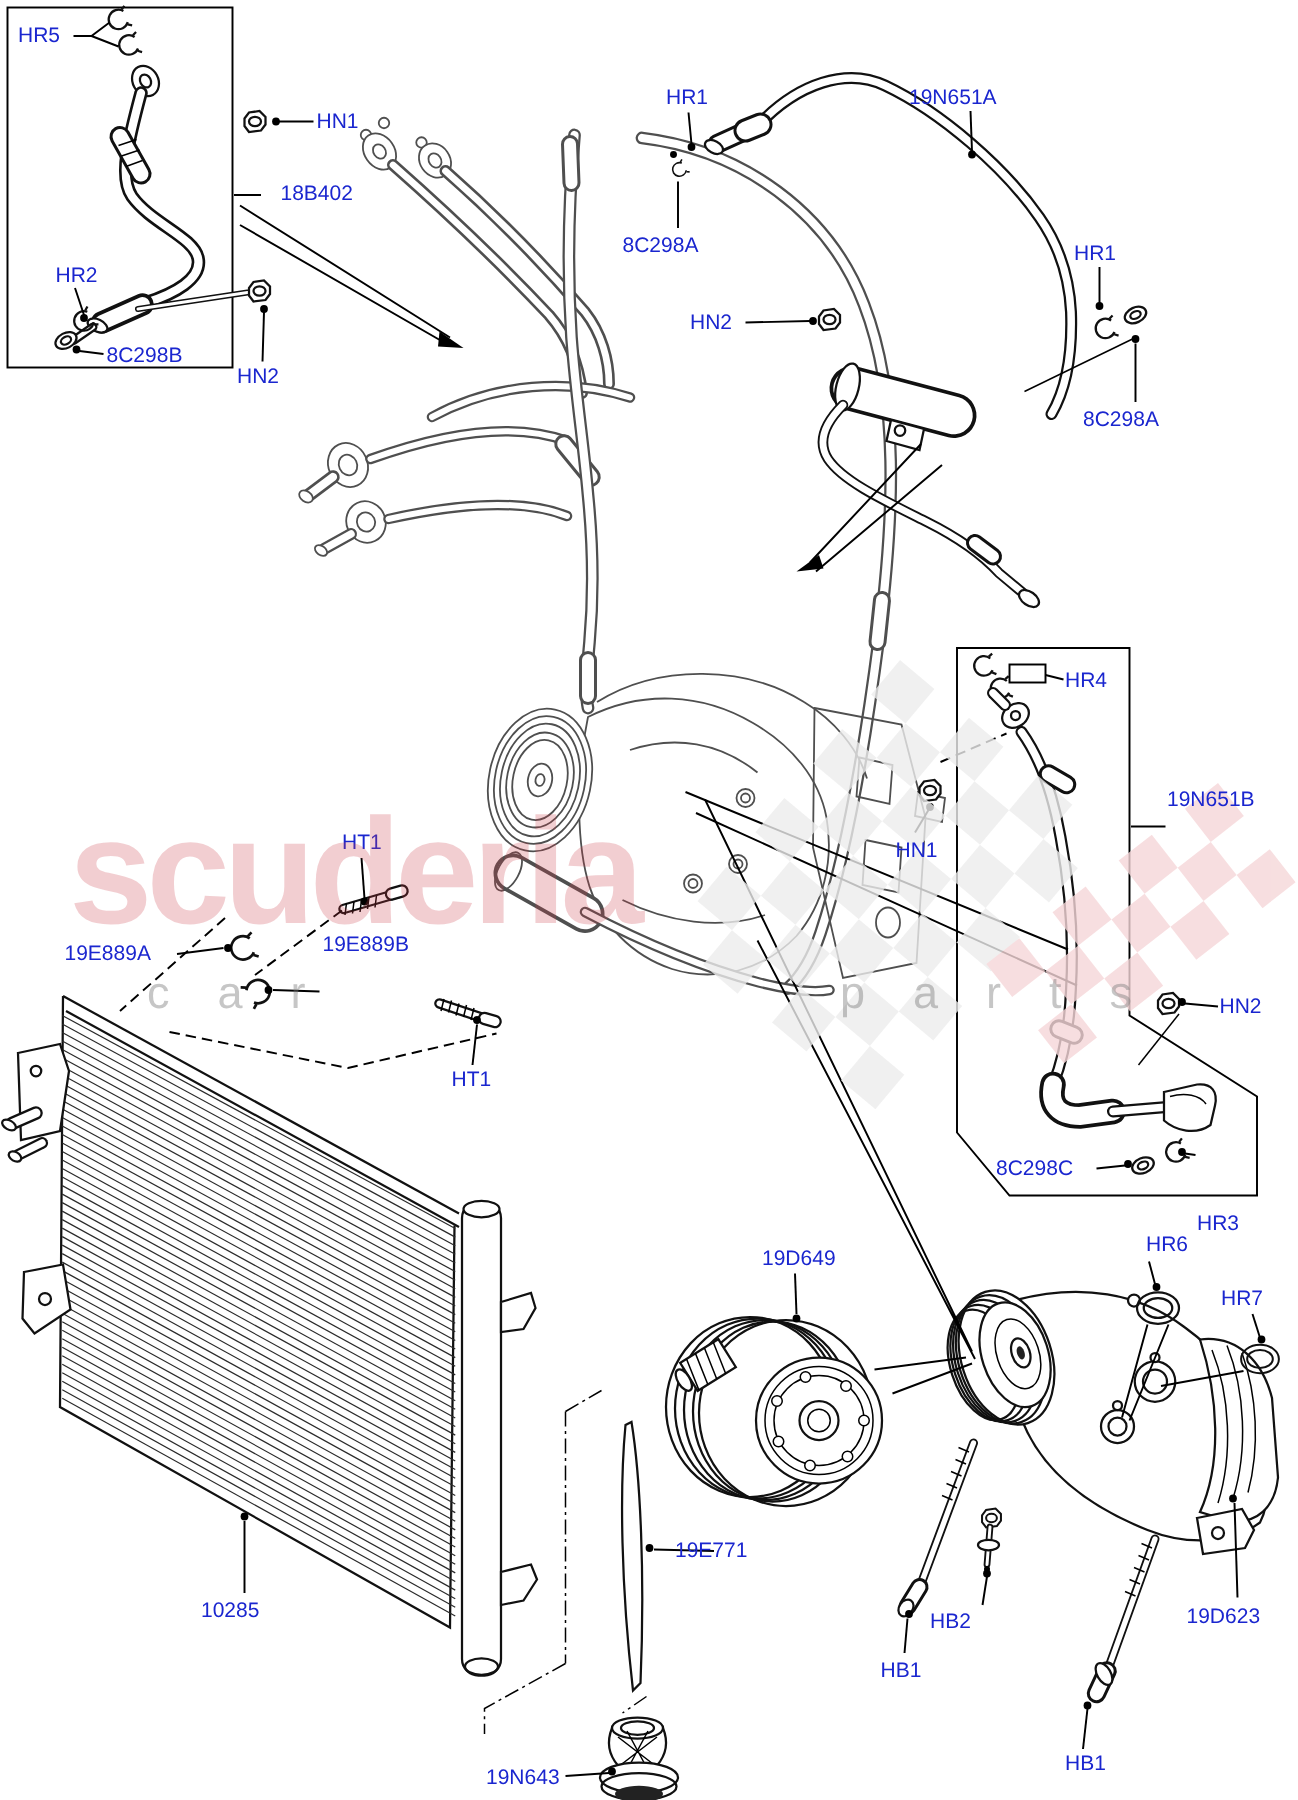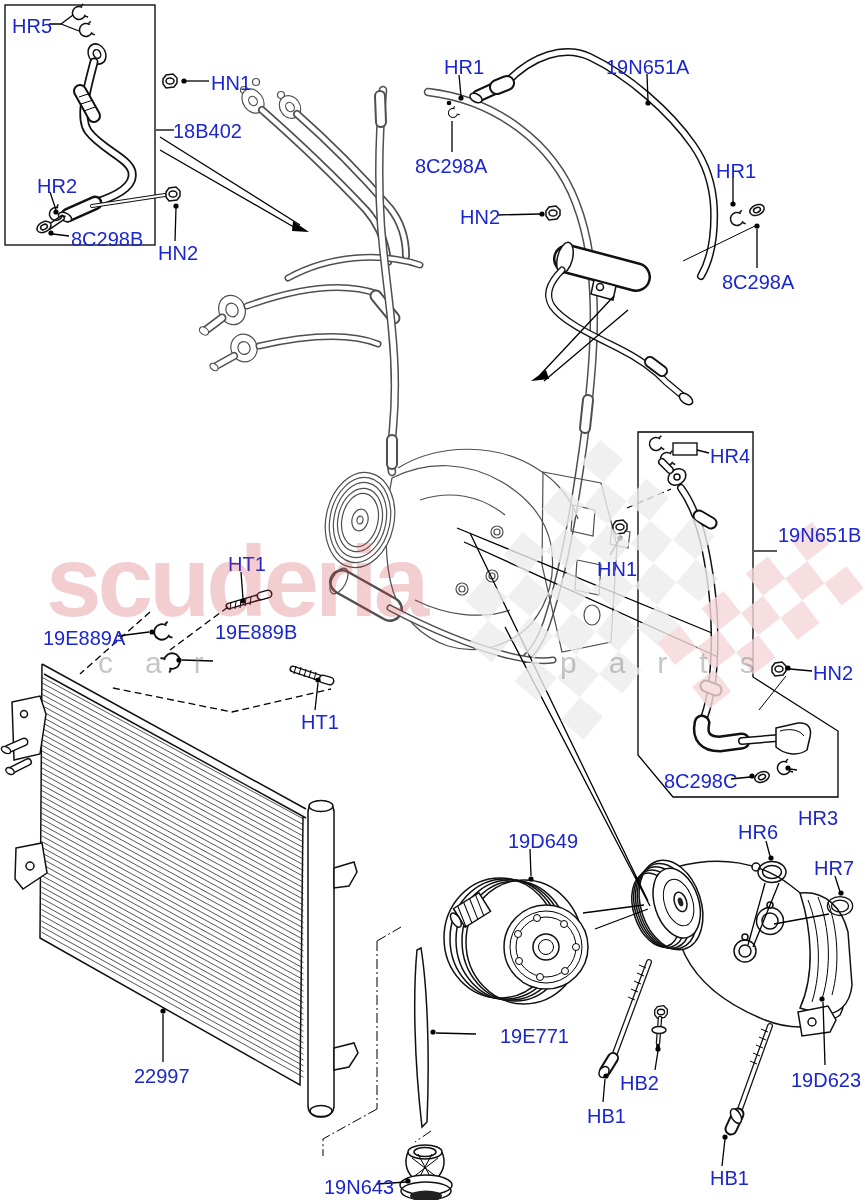--- a/index.html
+++ b/index.html
@@ -1,19 +1,19 @@
 <!DOCTYPE html>
 <html><head>
 <meta charset="utf-8">
 <style>
   html,body{margin:0;padding:0;background:#fff}
   .stage{position:relative;width:865px;height:1200px;background:#fff;overflow:hidden;
          font-family:"Liberation Sans",sans-serif}
   .stage svg{position:absolute;left:0;top:0}
-  .lbl{position:absolute;font-size:20px;line-height:1;color:#1a26cf;white-space:nowrap;cursor:pointer}
+  .lbl{position:absolute;font-size:14px;line-height:1;color:#1a26cf;white-space:nowrap;cursor:pointer}
   .wm-brand{position:absolute;left:46px;top:524px;font-size:100px;font-weight:bold;
             letter-spacing:-4px;color:rgba(205,60,70,.25);pointer-events:none;z-index:5}
   .wm-words{position:absolute;top:646px;font-size:30px;color:rgba(120,120,120,.42);
             letter-spacing:32px;pointer-events:none;z-index:5}
   #wm-car{left:98px}
   #wm-parts{left:560px}
   
   .ln{stroke:#000;stroke-width:1.3;fill:none}
   .thin{stroke:#000;stroke-width:1;fill:none}
   .blk{stroke:#111;stroke-width:1.5;fill:none}
@@ -508,43 +508,43 @@
         </g>
   </g>
 </svg>
 
   <div class="wm-brand">scuderia</div>
   <div class="wm-words" id="wm-car">car</div>
   <div class="wm-words" id="wm-parts">parts</div>
 
   <div class="lbl" style="left:12px;top:16px">HR5</div>
   <div class="lbl" style="left:211px;top:73px">HN1</div>
-  <div class="lbl" style="left:173px;top:121px">18B402</div>
+  <div class="lbl" style="left:187px;top:121px">18B402</div>
   <div class="lbl" style="left:37px;top:176px">HR2</div>
   <div class="lbl" style="left:71px;top:229px">8C298B</div>
   <div class="lbl" style="left:158px;top:243px">HN2</div>
   <div class="lbl" style="left:444px;top:57px">HR1</div>
   <div class="lbl" style="left:606px;top:57px">19N651A</div>
   <div class="lbl" style="left:415px;top:156px">8C298A</div>
   <div class="lbl" style="left:460px;top:207px">HN2</div>
   <div class="lbl" style="left:716px;top:161px">HR1</div>
   <div class="lbl" style="left:722px;top:272px">8C298A</div>
   <div class="lbl" style="left:710px;top:446px">HR4</div>
   <div class="lbl" style="left:778px;top:525px">19N651B</div>
   <div class="lbl" style="left:597px;top:559px">HN1</div>
   <div class="lbl" style="left:813px;top:663px">HN2</div>
   <div class="lbl" style="left:664px;top:771px">8C298C</div>
   <div class="lbl" style="left:798px;top:808px">HR3</div>
   <div class="lbl" style="left:228px;top:554px">HT1</div>
   <div class="lbl" style="left:43px;top:628px">19E889A</div>
   <div class="lbl" style="left:215px;top:622px">19E889B</div>
   <div class="lbl" style="left:301px;top:712px">HT1</div>
-  <div class="lbl" style="left:134px;top:1066px">22997</div>
+  <div class="lbl" style="left:134px;top:1066px">10285</div>
   <div class="lbl" style="left:508px;top:831px">19D649</div>
-  <div class="lbl" style="left:500px;top:1026px">19E771</div>
+  <div class="lbl" style="left:450px;top:1026px">19E771</div>
   <div class="lbl" style="left:324px;top:1177px">19N643</div>
   <div class="lbl" style="left:587px;top:1106px">HB1</div>
   <div class="lbl" style="left:620px;top:1073px">HB2</div>
   <div class="lbl" style="left:791px;top:1070px">19D623</div>
   <div class="lbl" style="left:710px;top:1168px">HB1</div>
-  <div class="lbl" style="left:738px;top:822px">HR6</div>
+  <div class="lbl" style="left:764px;top:822px">HR6</div>
   <div class="lbl" style="left:814px;top:858px">HR7</div>
 </div>
 
 </body></html>

